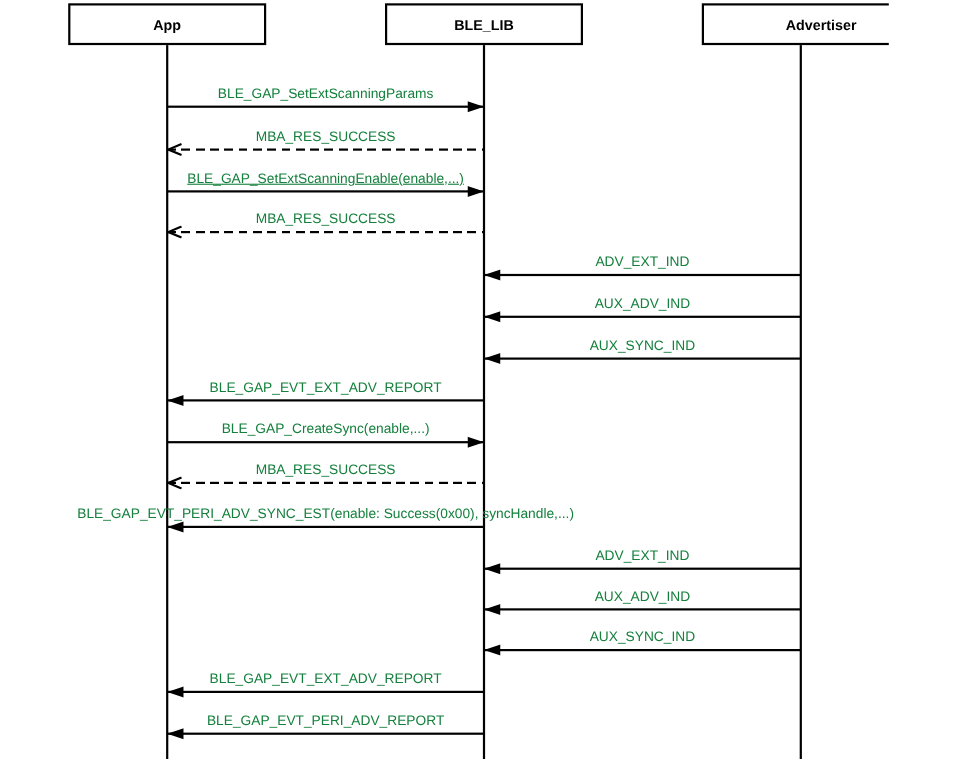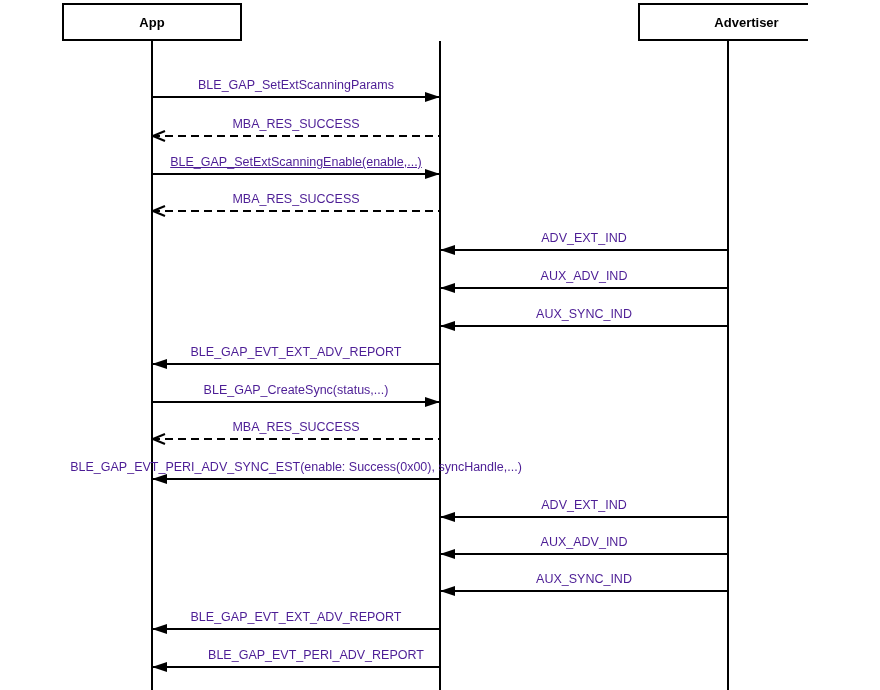--- a/index.html
+++ b/index.html
@@ -28,33 +28,36 @@
   }
   .msg-line.dashed{
     background:repeating-linear-gradient(90deg,#000 0 8px,rgba(0,0,0,0) 8px 13px);
   }
   .msg-label{
     position:absolute;
     transform:translateX(-50%);
     white-space:nowrap;
     font-size:12.5px;
     line-height:14px;
-    color:#4c1d95;
+    color:#15803d;
   }
   .msg-label.italic{}
   .head{position:absolute;display:block;}
 </style>
 </head>
 <body>
 
 <div id="diagram" class="canvas">
     <div class="actor-box" style="left: 62px; top: 3px; width: 180px; height: 38px;">
       <span>App</span>
     </div>
     <div class="lifeline" style="left: 151px; top: 41px; height: 649px;"></div>
+    <div class="actor-box" style="left: 350px; top: 3px; width: 180px; height: 38px;">
+      <span>BLE_LIB</span>
+    </div>
     <div class="lifeline" style="left: 439px; top: 41px; height: 649px;"></div>
     <div class="actor-box" style="left: 638px; top: 3px; width: 180px; height: 38px; padding-left: 37px;">
       <span>Advertiser</span>
     </div>
     <div class="lifeline" style="left: 727px; top: 41px; height: 649px;"></div>
     <div class="msg-line" style="left: 152px; top: 96px; width: 288px;"></div>
     <svg width="15" height="12" class="head" style="position: absolute; left: 425px; top: 91px;">
       <path d="M0,1 L15,6 L0,11 Z" fill="#000000"></path>
     </svg>
     <span class="msg-label" style="left: 296px; top: 78px;">BLE_GAP_SetExtScanningParams</span>
@@ -90,21 +93,21 @@
     <span class="msg-label" style="left: 584px; top: 307px;">AUX_SYNC_IND</span>
     <div class="msg-line" style="left: 152px; top: 363px; width: 288px;"></div>
     <svg width="15" height="12" class="head" style="position: absolute; left: 152px; top: 358px;">
       <path d="M15,1 L0,6 L15,11 Z" fill="#000000"></path>
     </svg>
     <span class="msg-label" style="left: 296px; top: 345px;">BLE_GAP_EVT_EXT_ADV_REPORT</span>
     <div class="msg-line" style="left: 152px; top: 401px; width: 288px;"></div>
     <svg width="15" height="12" class="head" style="position: absolute; left: 425px; top: 396px;">
       <path d="M0,1 L15,6 L0,11 Z" fill="#000000"></path>
     </svg>
-    <span class="msg-label" style="left: 296px; top: 383px;">BLE_GAP_CreateSync(status,...)</span>
+    <span class="msg-label" style="left: 296px; top: 383px;">BLE_GAP_CreateSync(enable,...)</span>
     <div class="msg-line dashed" style="left: 152px; top: 438px; width: 288px;"></div>
     <svg width="15" height="12" class="head" style="position: absolute; left: 152px; top: 433px;">
       <path d="M13,1 L1,6 L13,11" fill="none" stroke="#000000" stroke-width="2"></path>
     </svg>
     <span class="msg-label italic" style="left: 296px; top: 420px;">MBA_RES_SUCCESS</span>
     <div class="msg-line" style="left: 152px; top: 478px; width: 288px;"></div>
     <svg width="15" height="12" class="head" style="position: absolute; left: 152px; top: 473px;">
       <path d="M15,1 L0,6 L15,11 Z" fill="#000000"></path>
     </svg>
     <span class="msg-label" style="left: 296px; top: 460px;">BLE_GAP_EVT_PERI_ADV_SYNC_EST(enable: Success(0x00), syncHandle,...)</span>
@@ -125,14 +128,14 @@
     <span class="msg-label" style="left: 584px; top: 572px;">AUX_SYNC_IND</span>
     <div class="msg-line" style="left: 152px; top: 628px; width: 288px;"></div>
     <svg width="15" height="12" class="head" style="position: absolute; left: 152px; top: 623px;">
       <path d="M15,1 L0,6 L15,11 Z" fill="#000000"></path>
     </svg>
     <span class="msg-label" style="left: 296px; top: 610px;">BLE_GAP_EVT_EXT_ADV_REPORT</span>
     <div class="msg-line" style="left: 152px; top: 666px; width: 288px;"></div>
     <svg width="15" height="12" class="head" style="position: absolute; left: 152px; top: 661px;">
       <path d="M15,1 L0,6 L15,11 Z" fill="#000000"></path>
     </svg>
-    <span class="msg-label" style="left: 296px; top: 648px; margin-left: 20px;">BLE_GAP_EVT_PERI_ADV_REPORT</span>
+    <span class="msg-label" style="left: 296px; top: 648px;">BLE_GAP_EVT_PERI_ADV_REPORT</span>
   </div>
 
 </body></html>

